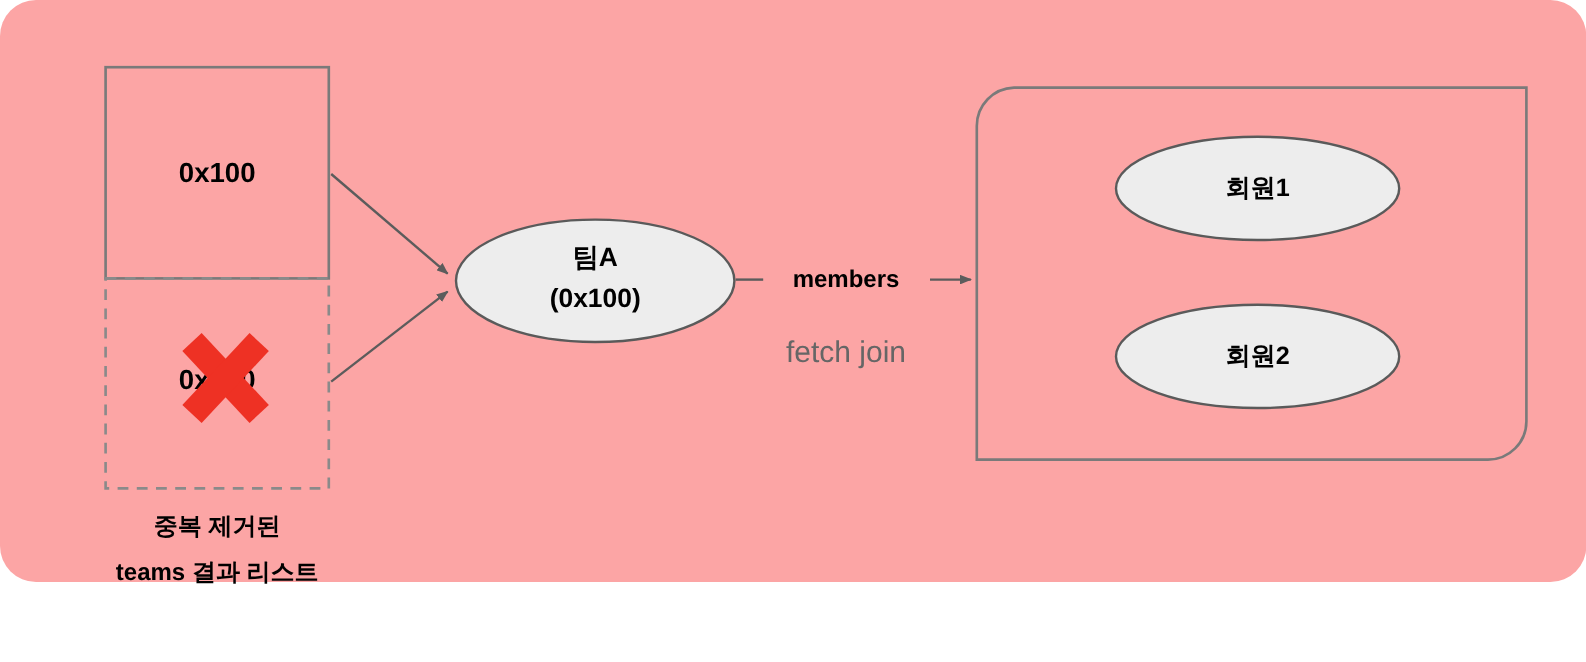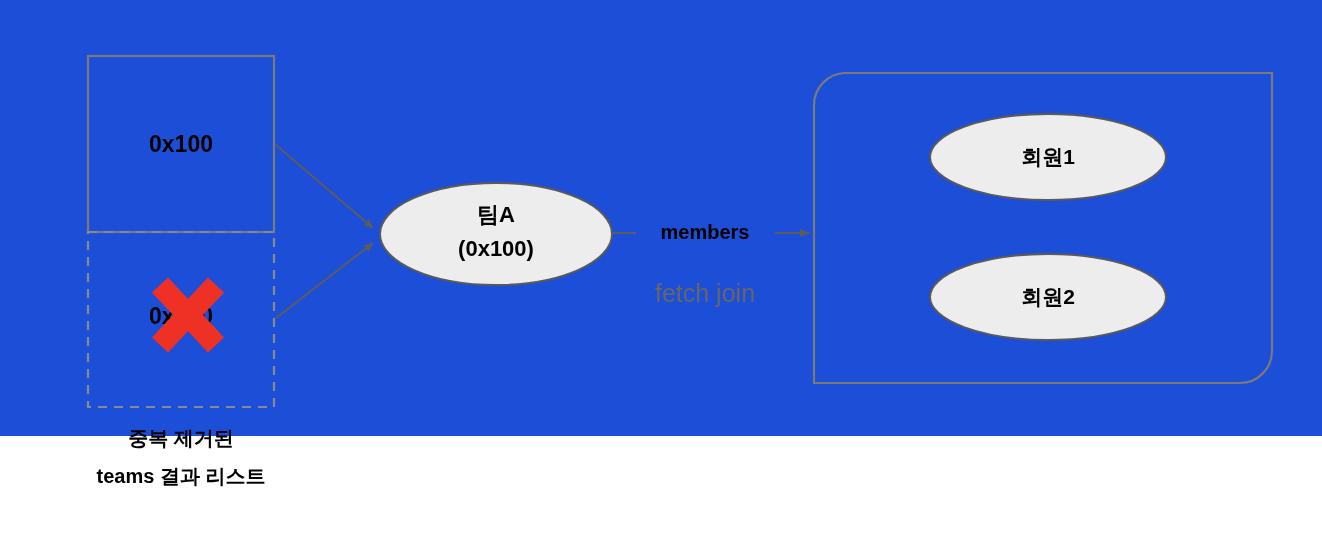--- a/index.html
+++ b/index.html
@@ -9,22 +9,23 @@
   }
   body {
     width: 1322px;
     height: 552px;
     overflow: hidden;
     font-family: "Liberation Sans", sans-serif;
   }
   #diagram-root {
     position: relative;
     width: 1322px;
-    height: 436px;
-    background: #1d4ed8;
+    height: 485px;
+    background: #fca5a5;
+    border-radius: 30px;
   }
   svg.diagram-canvas {
     display: block;
     width: 1322px;
     height: 552px;
   }
   .node-text {
     font-family: "Liberation Sans", sans-serif;
     font-weight: bold;
     fill: #000000;

